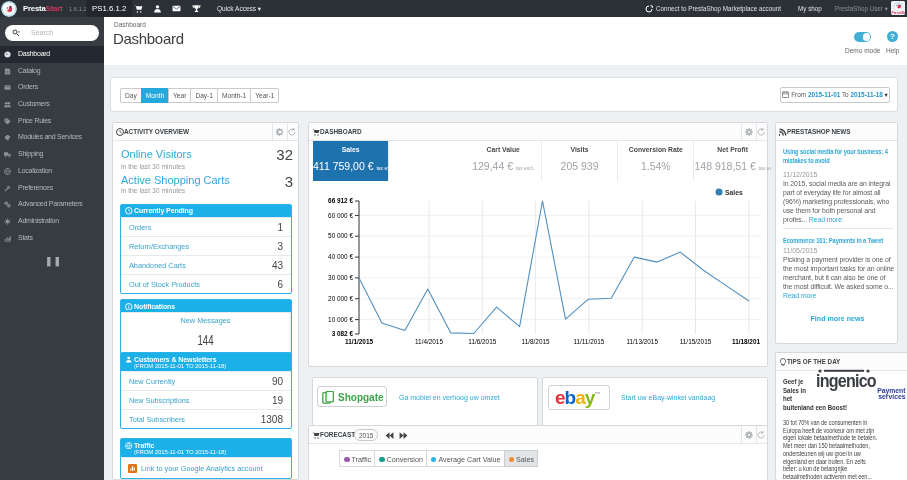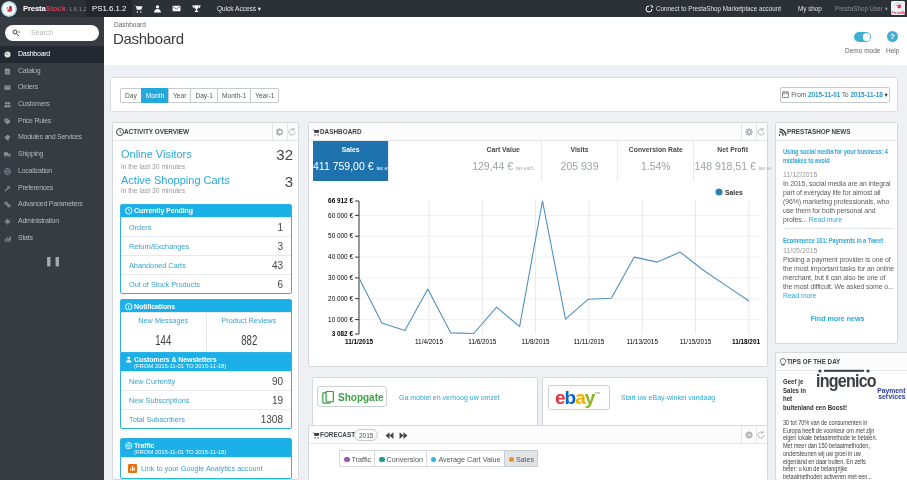--- a/index.html
+++ b/index.html
@@ -93,21 +93,21 @@
       <svg width="16" height="16">
           <circle cx="8" cy="8" r="8" fill="#b5dcea"></circle>
           <circle cx="8" cy="8" r="6.2" fill="#fff"></circle>
           <path d="M4.5 9.5a3.5 4 0 0 0 7 0z" fill="#f5f0e8"></path>
           <circle cx="8.6" cy="8.2" r="2.6" fill="#d5365e"></circle>
           <circle cx="6" cy="7" r="2" fill="#fff"></circle>
           <circle cx="6.2" cy="7" r="0.7" fill="#3e4854"></circle>
           <path d="M8.5 4.5l2.5 1-1.5 2z" fill="#3e4854"></path>
         </svg>
     </div>
-    <div class="pstext">Presta<span class="shop">Stock</span></div>
+    <div class="pstext">Presta<span class="shop">Start</span></div>
     <div class="psver">1.6.1.2</div>
     <div class="pstab">PS1.6.1.2</div>
     <svg class="tico" style="left:134px" viewBox="0 0 16 16">
         <path fill="#fff" d="M1 2h2l2 8h8l2-6H5M6 13a1.3 1.3 0 1 0 0 2.6 1.3 1.3 0 0 0 0-2.6zM12 13a1.3 1.3 0 1 0 0 2.6 1.3 1.3 0 0 0 0-2.6z"></path>
       </svg>
     <svg class="tico" style="left:153px" viewBox="0 0 16 16">
         <circle cx="8" cy="5" r="3" fill="#fff"></circle>
         <path fill="#fff" d="M2 15c0-4 3-6 6-6s6 2 6 6z"></path>
       </svg>
     <svg class="tico" style="left:172px" viewBox="0 0 16 16">
@@ -273,24 +273,20 @@
 
     <div class="sect" style="top:176px;">
       <div class="shead"><svg class="sic" viewBox="0 0 16 16">
             <circle cx="8" cy="8" r="7" fill="none" stroke="#fff" stroke-width="2"></circle>
             <path d="M8 7v5M8 4v1.5" stroke="#fff" stroke-width="2"></path>
           </svg>Notifications</div>
       <div style="display:flex;border-top:1px solid #e7eaec;">
         <div style="flex:1;text-align:center;border-right:1px solid #e7eaec;padding:3px 0 4px;">
             <div style="font-size:7.3px;color:#38a2cd;">New Messages</div>
             <div style="font-size:15.5px;color:#3f3f3f;margin-top:6px;transform:scaleX(0.62);">144</div>
-          </div>
-        <div style="flex:1;text-align:center;padding:3px 0 4px;">
-            <div style="font-size:7.3px;color:#38a2cd;">Product Reviews</div>
-            <div style="font-size:15.5px;color:#3f3f3f;margin-top:6px;transform:scaleX(0.62);">882</div>
           </div>
       </div>
     </div>
 
     <div class="sect" style="top:229px;">
       <div class="shead"><svg class="sic" viewBox="0 0 16 16">
             <circle cx="8" cy="4.5" r="3" fill="#fff"></circle>
             <path fill="#fff" d="M2 14c0-4 3-5.5 6-5.5s6 1.5 6 5.5z"></path>
           </svg>Customers &amp; Newsletters<span class="sub">(FROM 2015-11-01 TO 2015-11-18)</span></div>
       <div class="srow">

